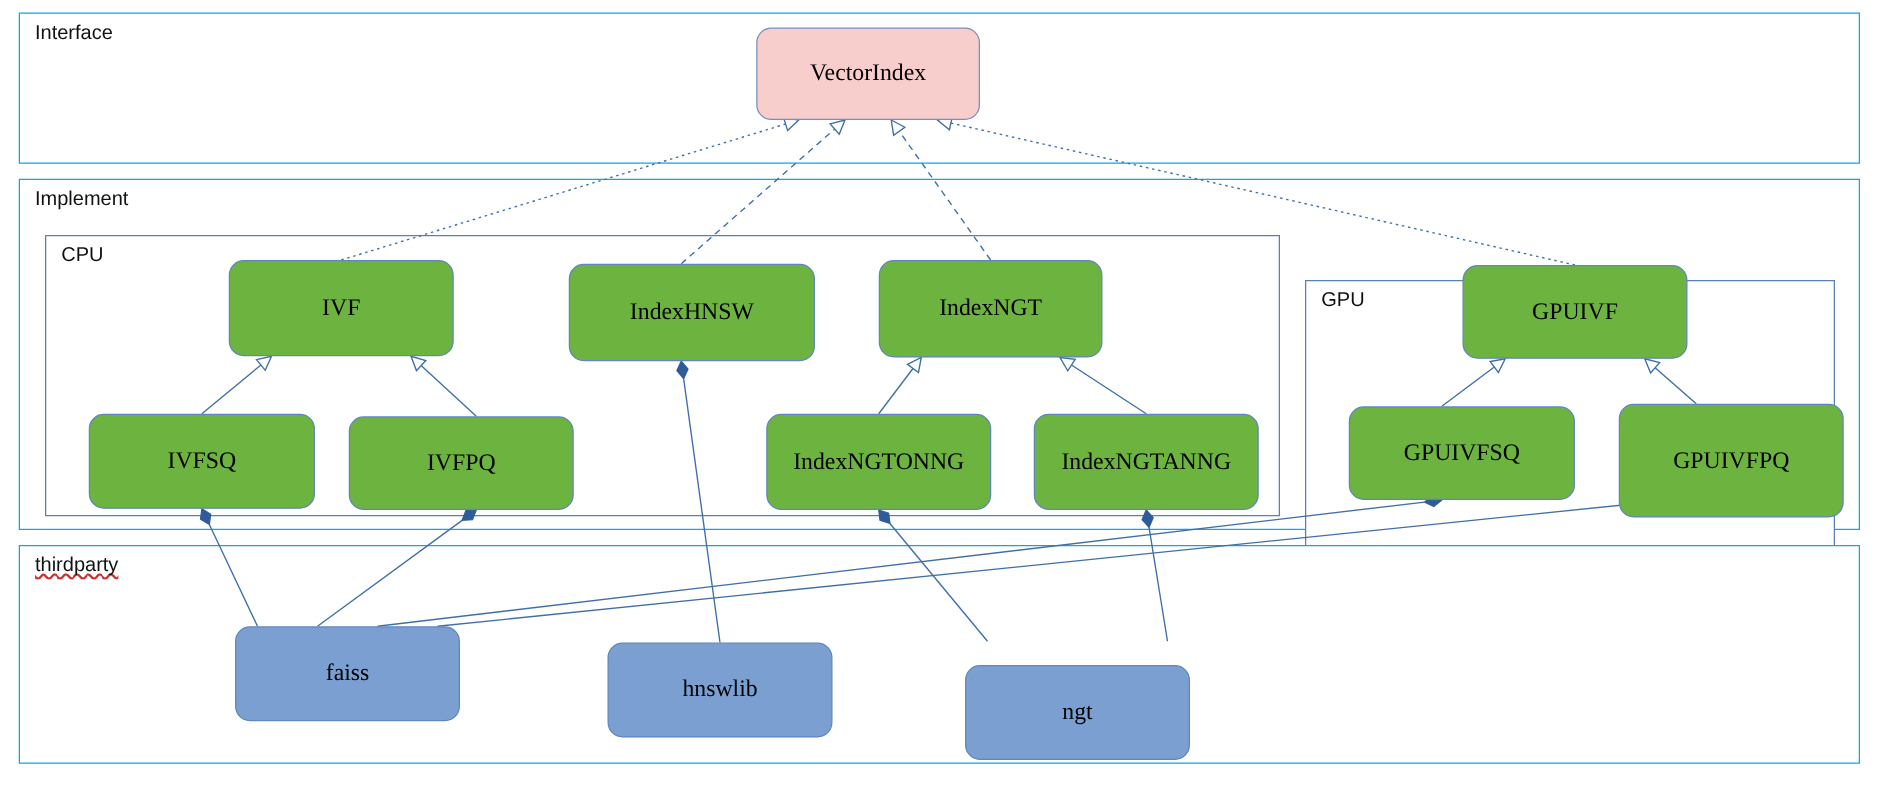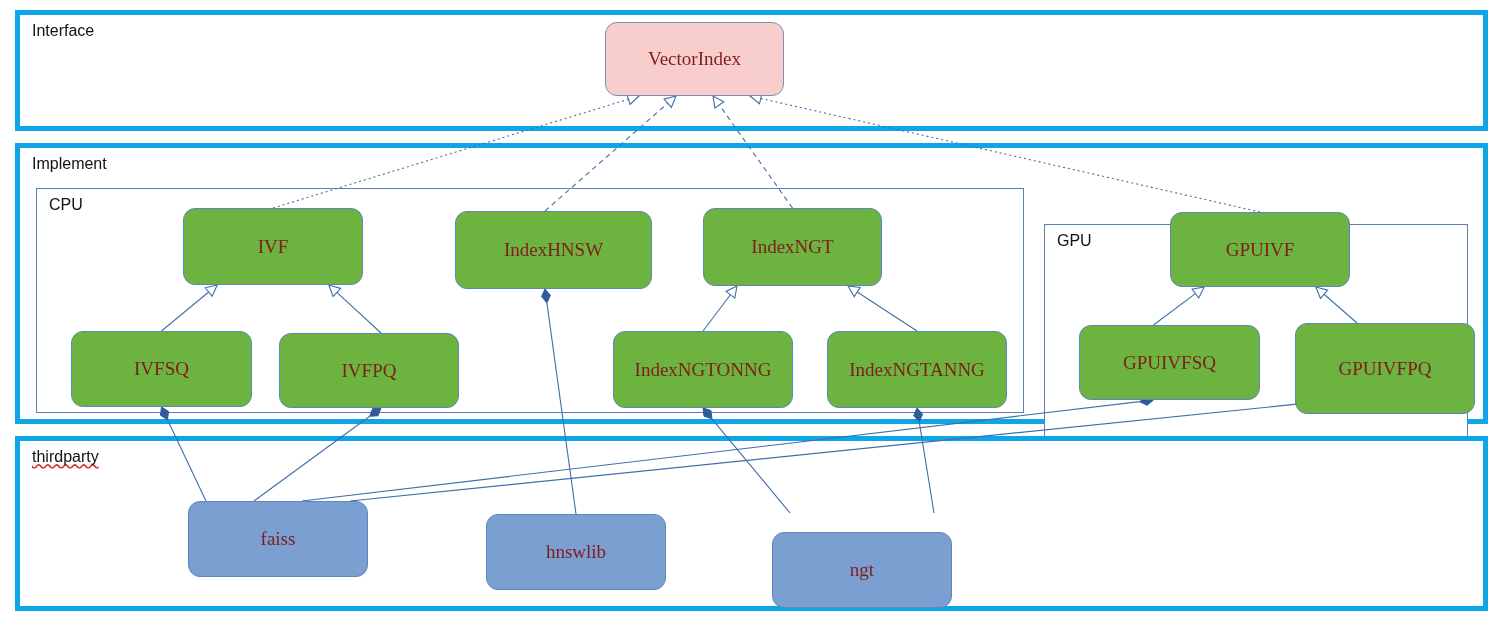--- a/index.html
+++ b/index.html
@@ -14,21 +14,21 @@
     position: relative;
     width: 1503px;
     height: 628px;
     background: #ffffff;
     overflow: hidden;
   }
   
   .group {
     position: absolute;
     background: #ffffff;
-    border: 5px solid #0ea5e9;
+    border: 1px solid #0ea5e9;
     box-sizing: border-box;
   }
   .group.inner {
     border: 1px solid #5b7fb5;
   }
   .group-label {
     position: absolute;
     left: 12px;
     top: 7px;
     font-family: "Liberation Sans", sans-serif;
@@ -47,21 +47,21 @@
   .node {
     position: absolute;
     box-sizing: border-box;
     border-radius: 12px;
     border: 1px solid #5f86bd;
     display: flex;
     align-items: center;
     justify-content: center;
     font-family: "Liberation Serif", serif;
     font-size: 19px;
-    color: #7f1d1d;
+    color: #000000;
     text-align: center;
     z-index: 5;
   }
   .node.iface {
     background: #f8cecc;
     border-color: #7a8fb8;
   }
   .node.impl {
     background: #6cb33f;
     border-color: #5f86bd;

